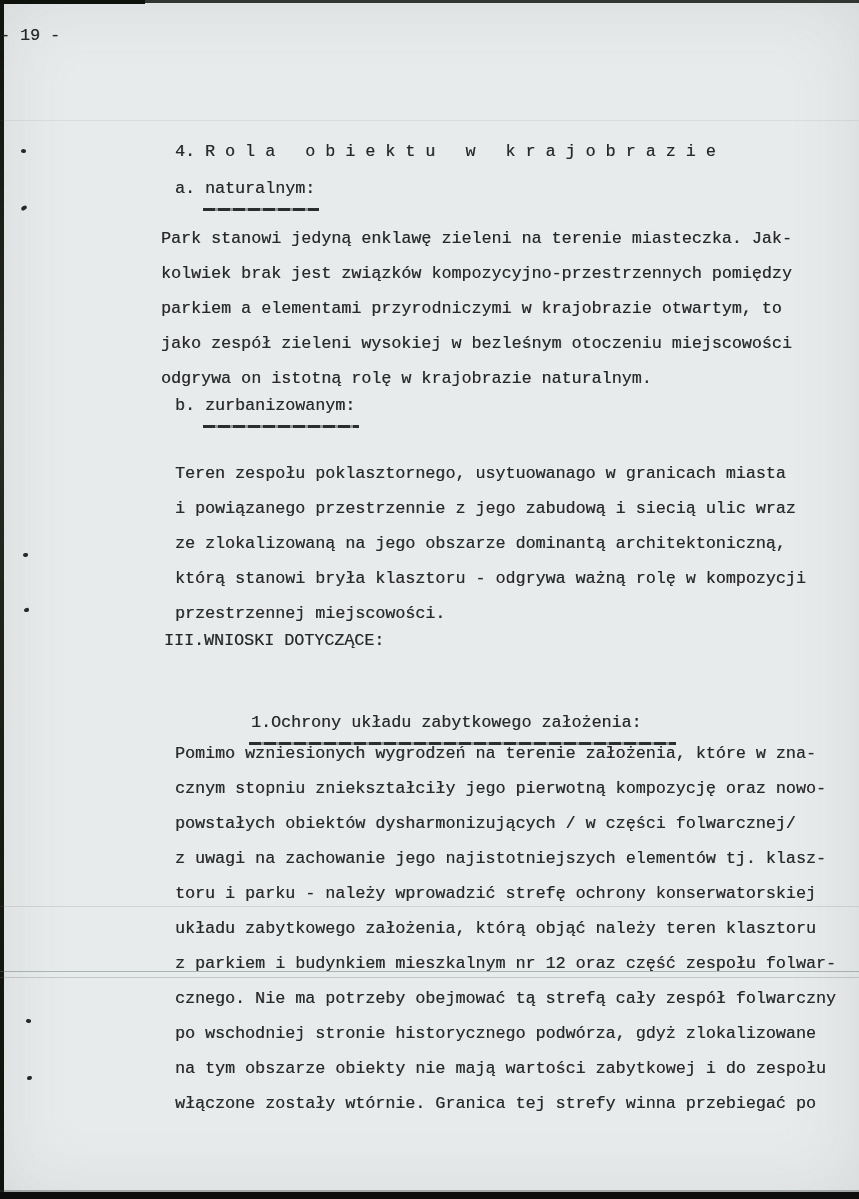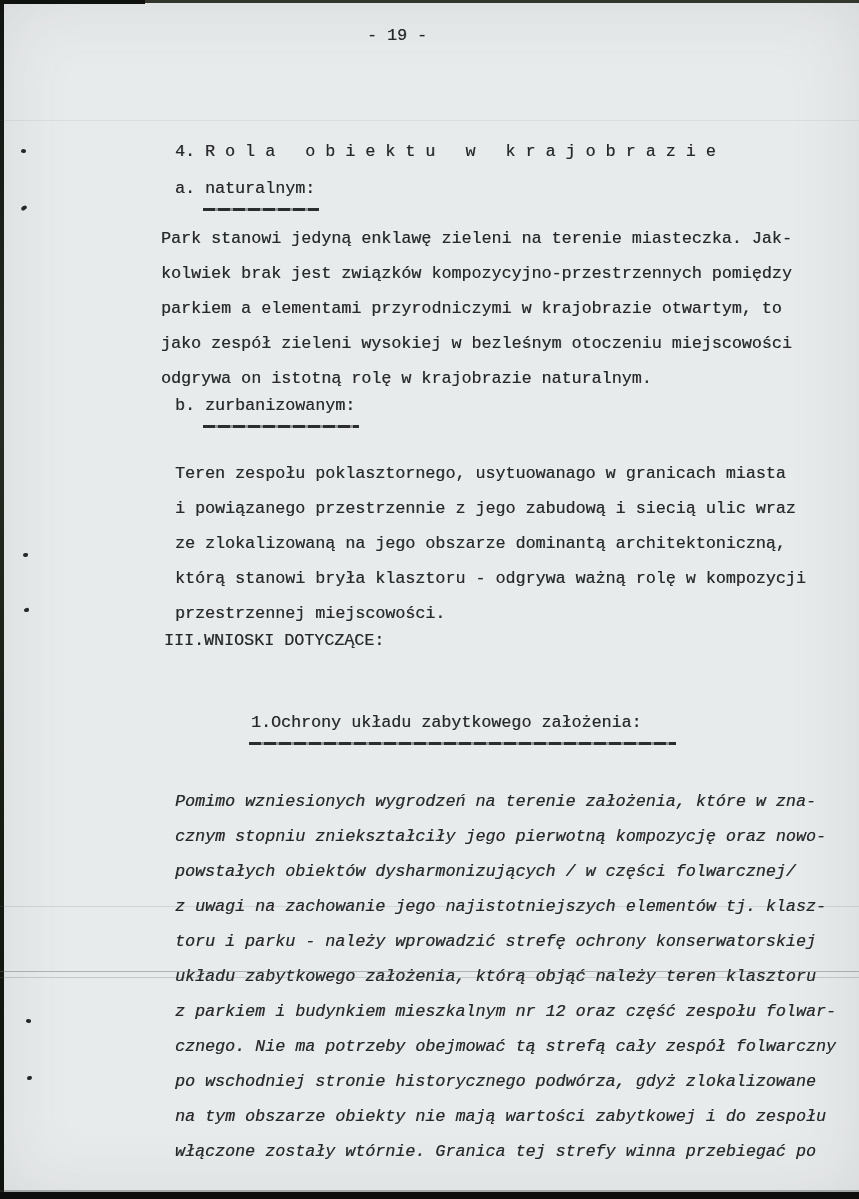--- a/index.html
+++ b/index.html
@@ -15,30 +15,30 @@
     box-shadow:inset 0 0 70px rgba(90,100,100,0.14);
   }
   .txt{
     position:absolute;
     font-size:16.7px;
     line-height:35px;
     white-space:pre;
     letter-spacing:0;
     text-shadow:0.4px 0.2px 0 rgba(38,40,42,0.55);
   }
-  .pagenum{top:18px;left:0;width:794px;text-align:center;}
+  .pagenum{top:18px;left:0;width:794px;}
   .h4head{top:134px;left:175px;}
   .subhead{display:block;text-align:right;}
   .sub-a{top:171px;left:175px;}
   .sub-b{top:388px;left:175px;}
   .para-a{top:221px;left:161px;}
   .para-b{top:456px;left:175px;}
   .h3head{top:623px;left:133px;margin-left:31px;}
   .item1head{top:705px;left:207px;margin-left:44px;}
-  .para-1{top:784px;left:175px;font-style:italic;}
+  .para-1{top:736px;left:175px;}
   
   .tw-underline{position:relative;display:inline-block;}
   .tw-underline::after{
     content:"";position:absolute;left:-2px;right:-4px;bottom:-5px;height:3px;
     background:repeating-linear-gradient(90deg,#2b2d2e 0 12px,rgba(43,45,46,0.45) 12px 15px);
   }
   .u-long::after{right:-34px;}
   
   .edge-top{position:absolute;top:0;left:0;width:859px;height:3px;background:#33352f;}
   .edge-top-dark{position:absolute;top:0;left:0;width:145px;height:4px;background:#0f110d;}

